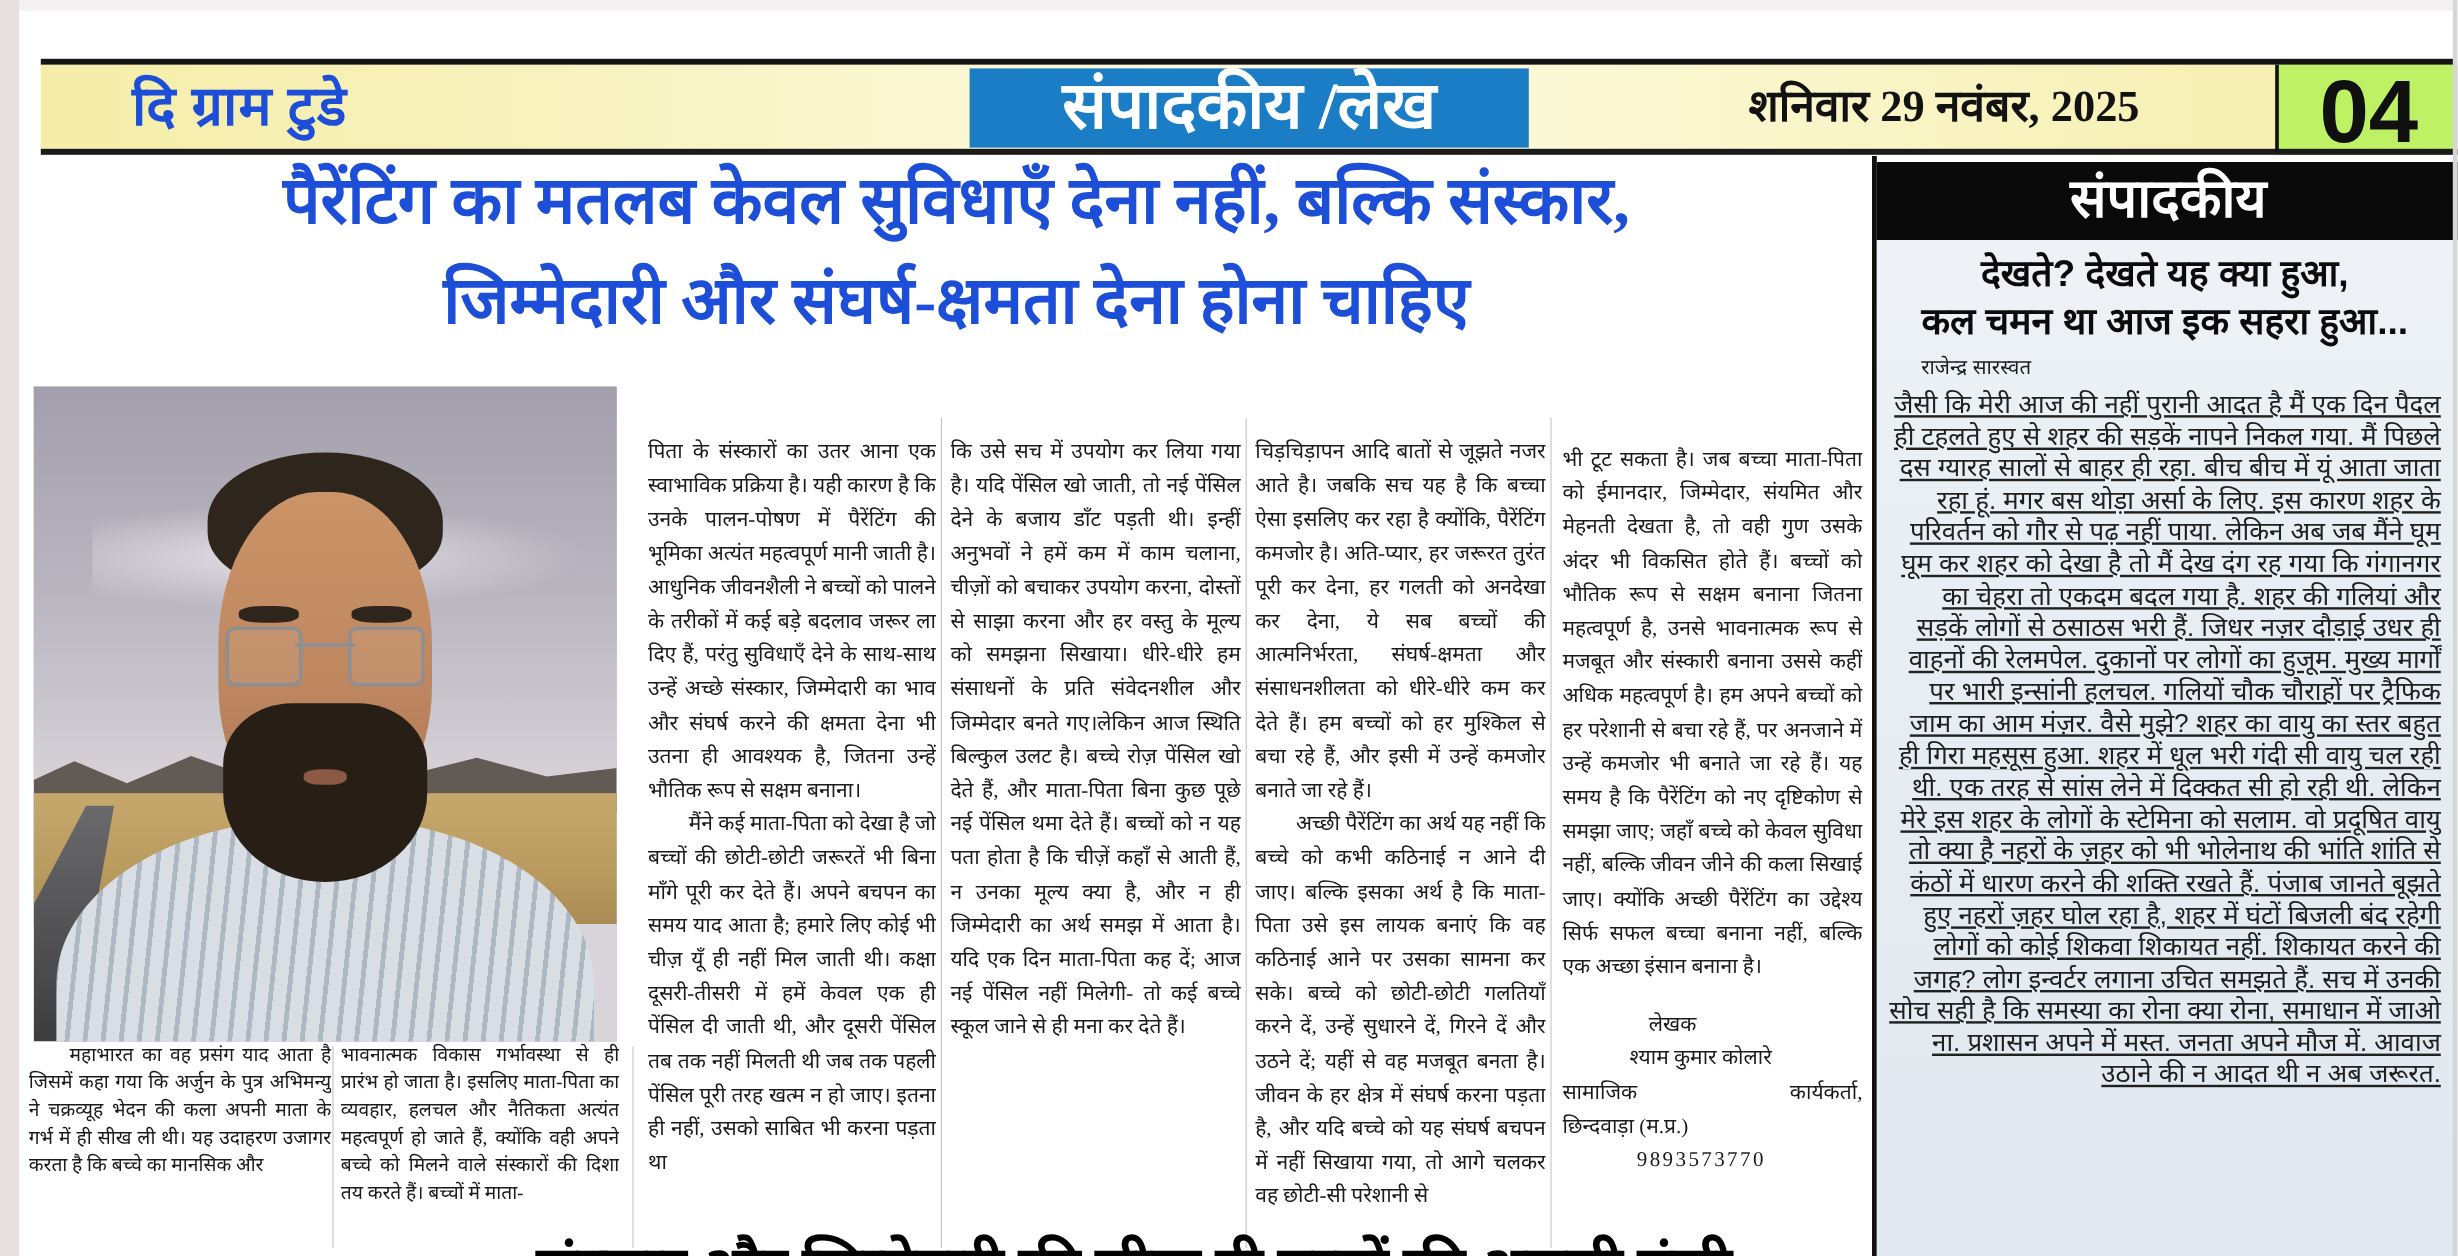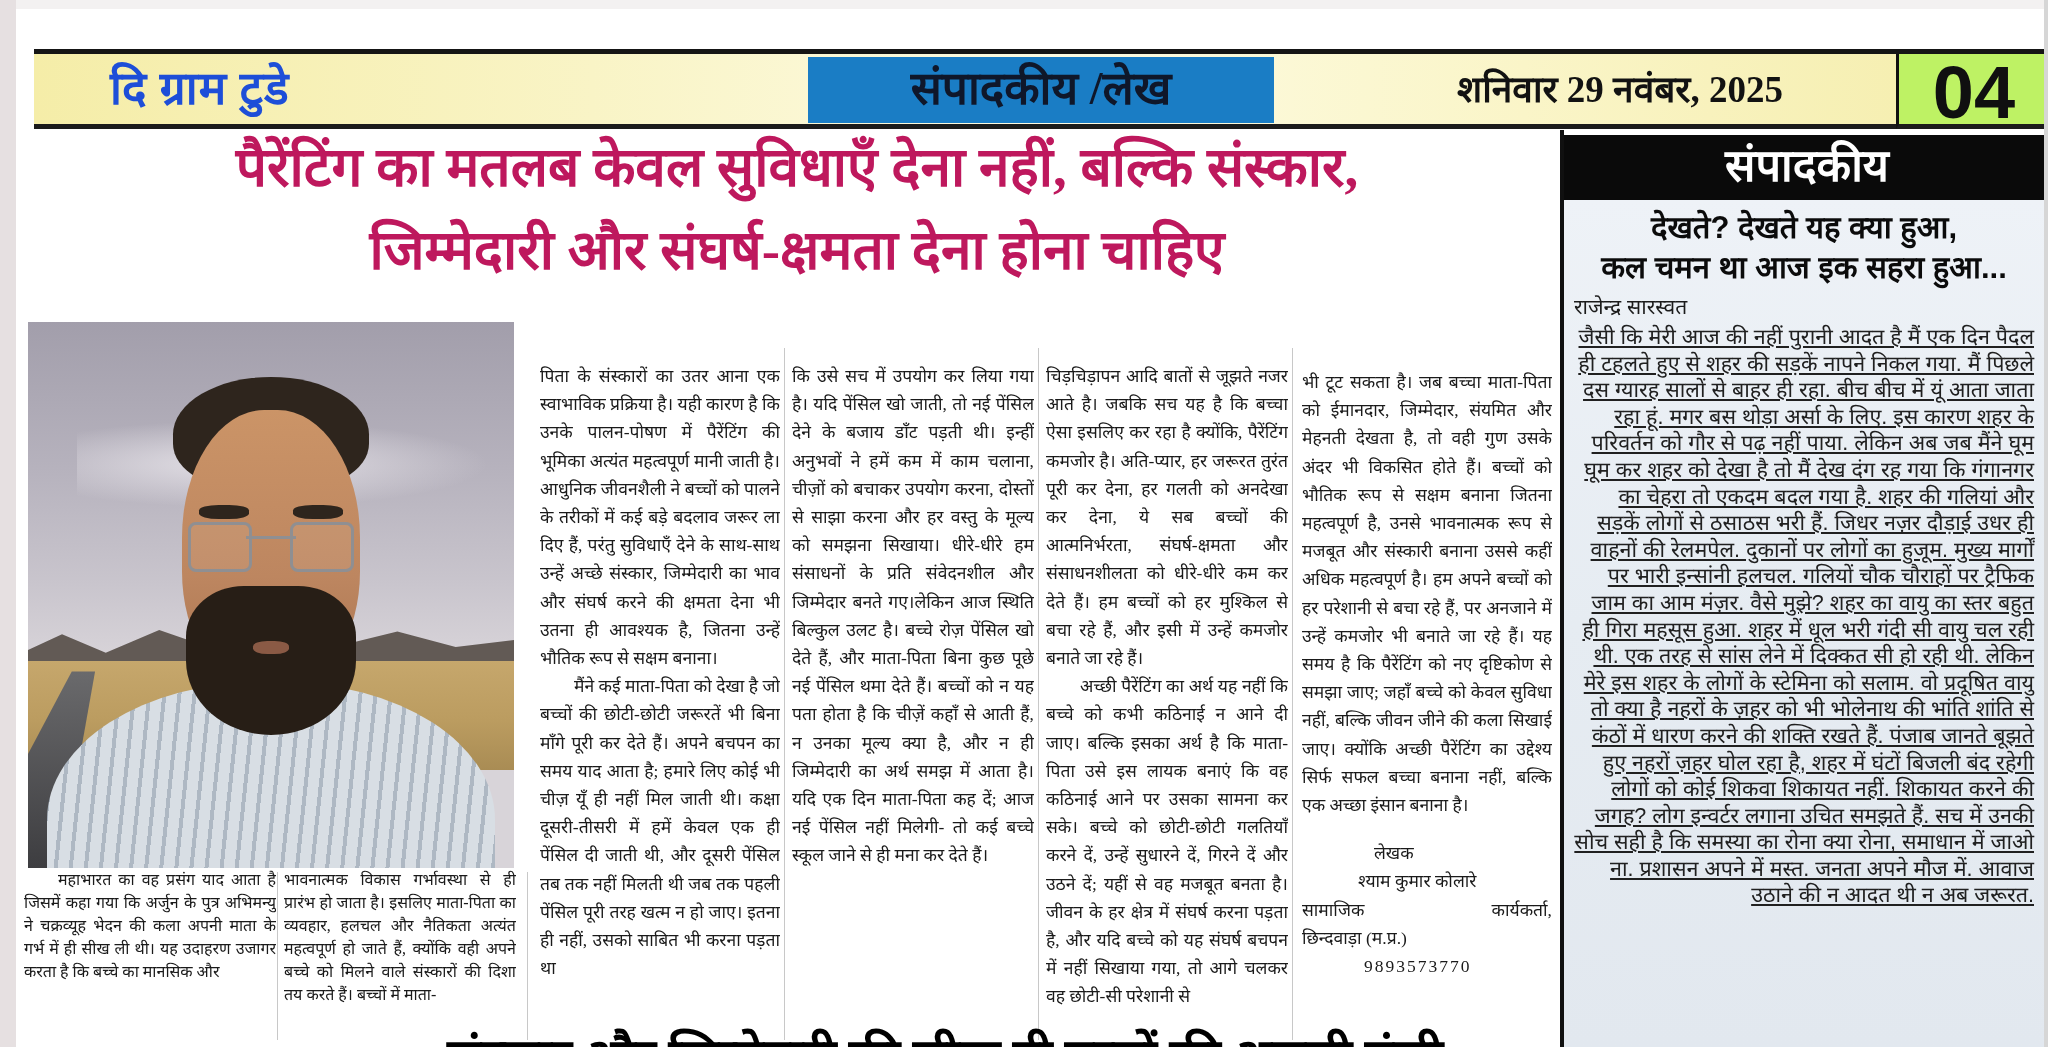--- a/index.html
+++ b/index.html
@@ -10,32 +10,32 @@
   .edge-right{position:absolute;right:0;top:0;width:4px;height:100%;background:#d6d6d6;}
 
   
   .toprule{position:absolute;left:34px;top:49px;width:2012px;height:5px;background:#151515;}
   .band{position:absolute;left:34px;top:54px;width:1862px;height:70px;
         background:linear-gradient(90deg,#f5eda8 0%,#f9f4c6 30%,#fdfbe2 55%,#faf5c8 80%,#f6efb2 100%);
         border-bottom:5px solid #1b1b1b;}
   .masthead{position:absolute;left:110px;top:54px;height:70px;line-height:70px;
         font-size:46px;font-weight:bold;color:#1d4ed8;letter-spacing:1px;}
   .sectionbox{position:absolute;left:808px;top:57px;width:466px;height:66px;background:#1a7dc5;}
-  .sectionbox span{display:block;text-align:center;color:#0f172a;font-weight:bold;
-        font-size:46px;line-height:64px;}
+  .sectionbox span{display:block;text-align:center;color:#ffffff;font-weight:bold;
+        font-size:55px;line-height:64px;}
   .dateline{position:absolute;left:1360px;top:54px;width:520px;height:70px;text-align:center;
         font-weight:bold;font-size:37px;line-height:72px;color:#121212;}
   .pagenumbox{position:absolute;left:1896px;top:54px;width:150px;height:70px;background:#bef264;
         border-left:3px solid #111;border-bottom:5px solid #1b1b1b;}
   .pagenum{position:absolute;left:0;top:-4px;width:100%;text-align:center;
         font-size:74px;font-weight:bold;color:#101010;font-family:"Liberation Sans",sans-serif;}
 
   
   .headline{position:absolute;left:36px;top:126px;width:1522px;text-align:center;
-        font-weight:bold;color:#be185d;font-size:55px;line-height:83px;}
+        font-weight:bold;color:#1d4ed8;font-size:55px;line-height:83px;}
 
   
   .photo{position:absolute;left:28px;top:322px;width:486px;height:546px;overflow:hidden;background:#c7c3cc;}
   .ph-sky{position:absolute;inset:0;background:linear-gradient(180deg,#a29eab 0%,#b7b3be 28%,#c9c5cd 48%,#d8d4d9 62%);}
   .ph-cloud{position:absolute;left:10%;top:18%;width:85%;height:16%;
         background:radial-gradient(ellipse at 40% 50%,rgba(236,233,238,.85),rgba(236,233,238,0) 70%);}
   .ph-mtn{position:absolute;left:0;top:52%;width:100%;height:13%;background:#625a55;
         clip-path:polygon(0 62%,7% 40%,16% 66%,27% 34%,38% 60%,50% 30%,63% 58%,76% 36%,88% 58%,100% 48%,100% 100%,0 100%);}
   .ph-field{position:absolute;left:0;top:62%;width:100%;height:20%;
         background:linear-gradient(180deg,#c6a76c 0%,#bb9c60 55%,#a98c54 100%);}
@@ -84,21 +84,21 @@
        text-align:center;font-size:50px;font-weight:bold;color:#000;}
 
   
   .sidebar{position:absolute;left:1560px;top:130px;width:486px;height:917px;border-left:4px solid #101010;}
   .sb-title{position:absolute;left:0;top:5px;width:100%;height:65px;background:#0a0a0a;}
   .sb-title span{display:block;text-align:center;color:#ffffff;font-size:45px;font-weight:bold;line-height:63px;}
   .sb-content{position:absolute;left:0;top:70px;width:100%;height:847px;box-sizing:border-box;
        background:linear-gradient(180deg,#eef2f7 0%,#e6ecf2 50%,#e2e8ef 100%);
        padding:8px 16px 0 10px;overflow:hidden;font-family:"Liberation Sans",sans-serif;}
   .sb-h{text-align:center;font-weight:bold;font-size:31px;line-height:40px;color:#0b0b0b;}
-  .sb-byline{font-size:21px;line-height:34px;color:#1b1b1b;margin-top:2px;}
+  .sb-byline{font-size:17px;line-height:34px;color:#1b1b1b;margin-top:2px;margin-left:27px;}
   .sb-body{font-size:21.5px;line-height:26.6px;color:#202020;text-align:right;text-decoration:underline;}
 </style>
 </head>
 <body>
 
 <div class="page">
   <div class="edge-top"></div>
   <div class="edge-left"></div>
 
   <div class="toprule"></div>

